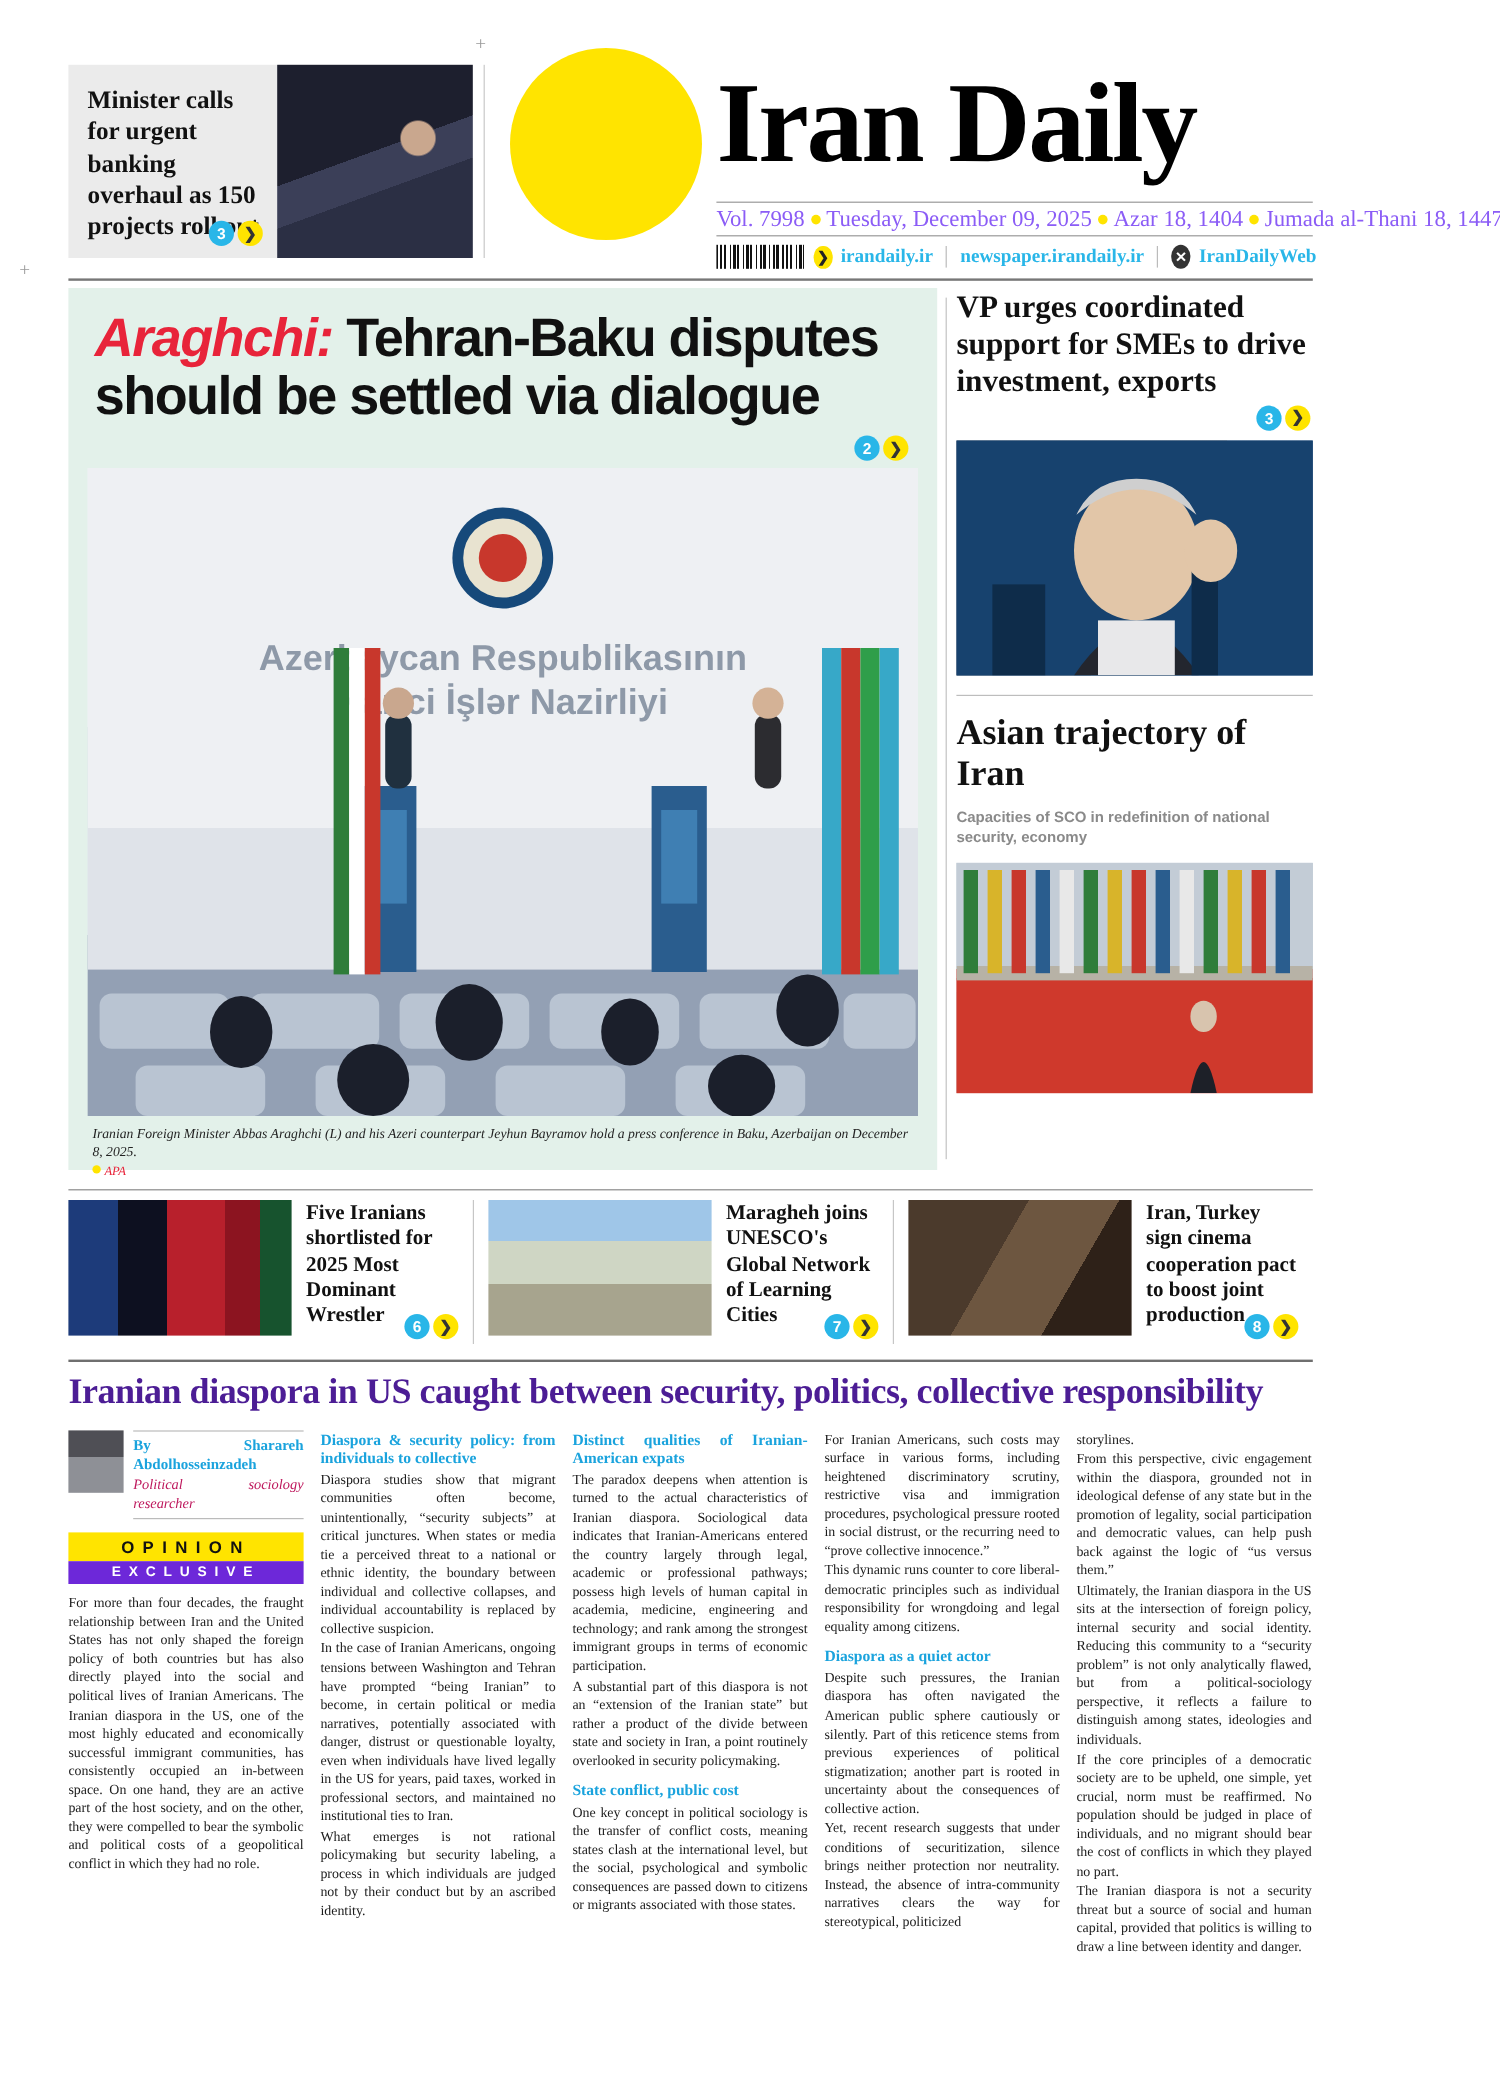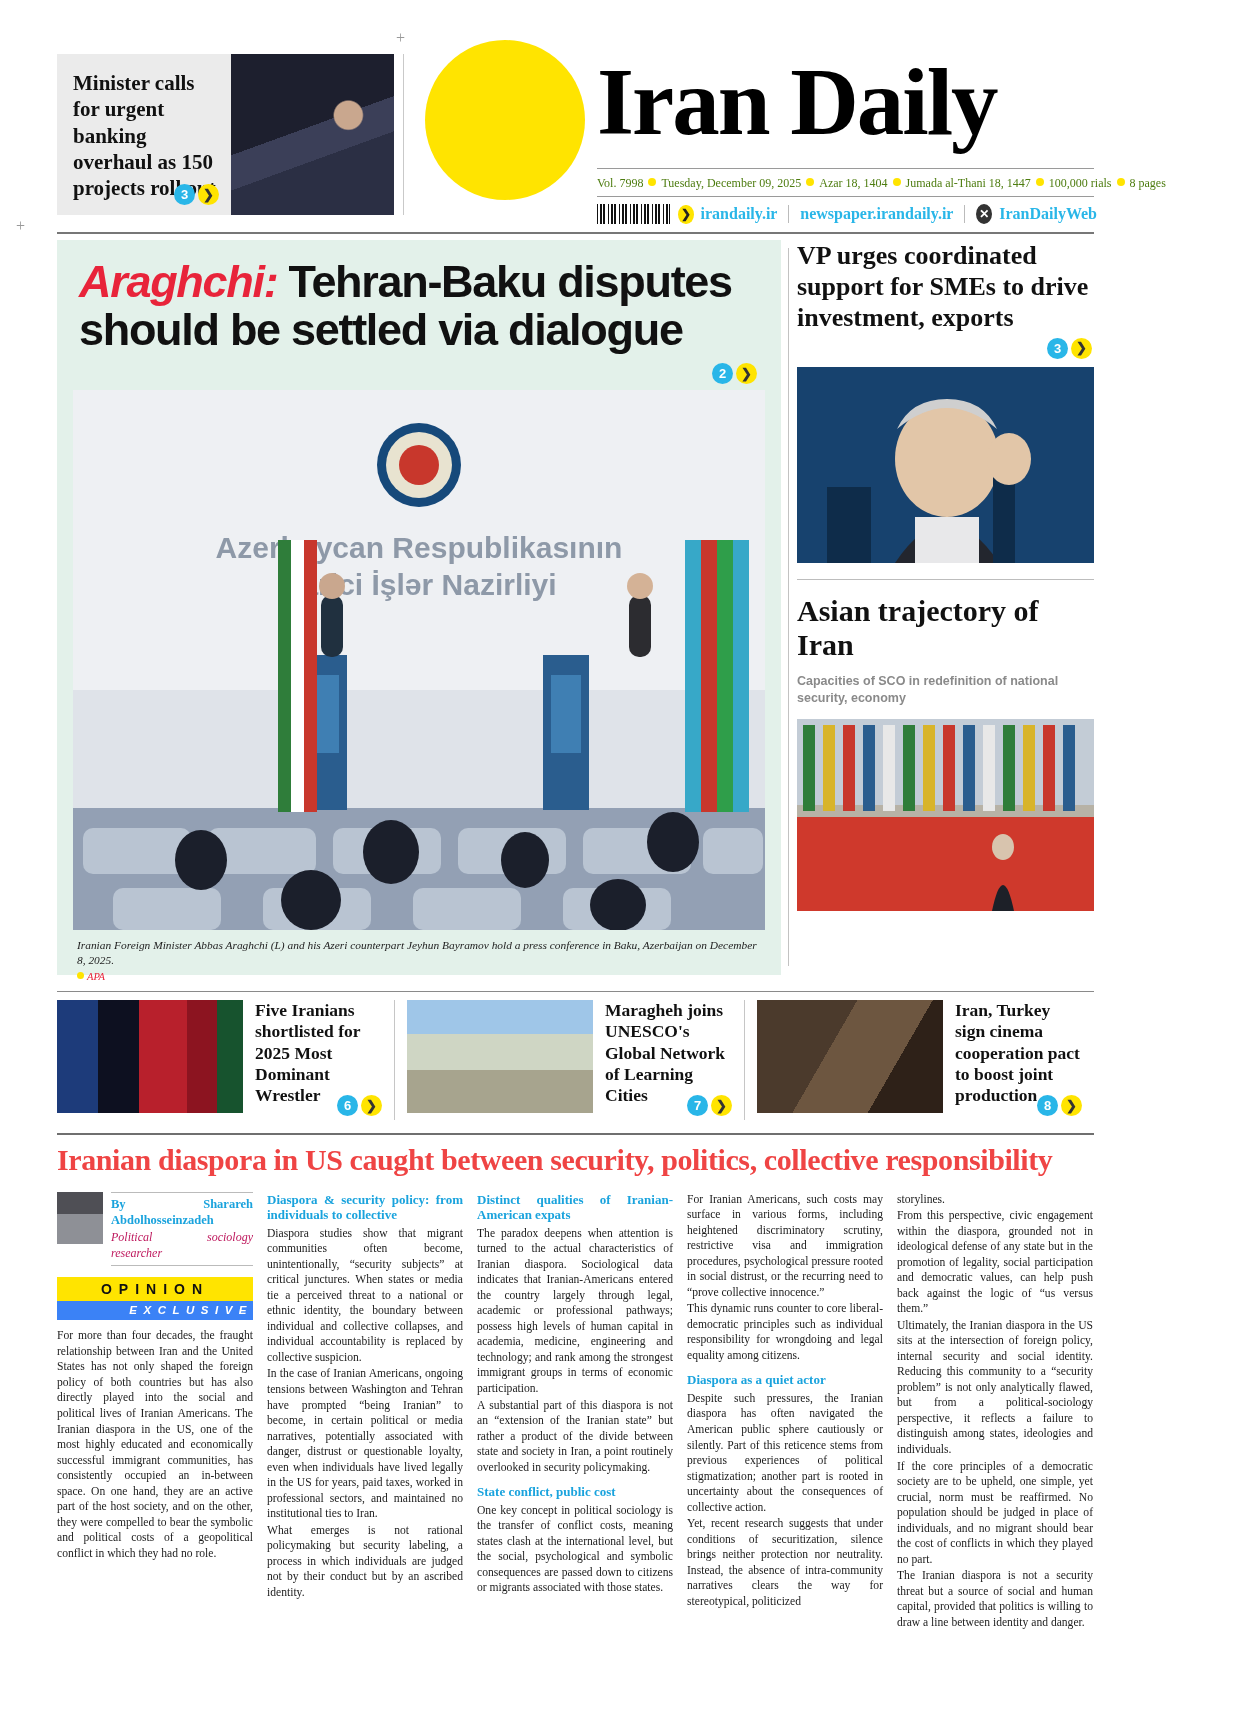--- a/index.html
+++ b/index.html
@@ -50,21 +50,21 @@
   .nameplate {
     position:absolute; left:597px; top:48px; width:465px; height:110px;
     font-family:"Liberation Serif", serif; font-weight:bold;
     font-size:95px; line-height:108px; letter-spacing:-2px; color:#000;
     white-space:nowrap;
   }
   .dateline-rule { position:absolute; left:597px; top:168px; width:497px; height:1px; background:#9a9a9a; }
   .dateline-rule2{ position:absolute; left:597px; top:196px; width:497px; height:1px; background:#9a9a9a; }
   .dateline {
     position:absolute; left:597px; top:171px; width:500px; height:24px;
-    font-size:12px; line-height:24px; color:#4d7c0f; white-space:nowrap;
+    font-size:19px; line-height:24px; color:#8b5cf6; white-space:nowrap;
   }
   .dot { display:inline-block; width:8px; height:8px; border-radius:50%; background:#ffe400; margin:0 5px; vertical-align:1px;}
   .linkrow {
     position:absolute; left:597px; top:200px; width:500px; height:28px;
     display:flex; align-items:center; gap:0;
   }
   .barcode { width:92px; height:20px; margin-right:8px;
     background:repeating-linear-gradient(to right,#111 0 1px,#fff 1px 3px,#111 3px 5px,#fff 5px 6px,#111 6px 8px,#fff 8px 11px);
   }
   .chip-y { width:19px; height:19px; border-radius:50%; background:#ffe400;
@@ -119,41 +119,41 @@
   .strip-img { width:186px; height:113px; background:#44506a; overflow:hidden; position:relative; flex:none; }
   .strip-txt { flex:1; padding-left:12px; position:relative; }
   .strip-title { font-family:"Liberation Serif",serif; font-weight:bold; font-size:17.5px; line-height:1.22; color:#111; }
   .strip-tag { position:absolute; right:2px; bottom:4px; }
 
   
   .opinion { position:absolute; left:57px; top:1143px; width:1037px; height:560px; }
   .opinion:before{ content:""; position:absolute; left:0; top:-10px; width:1037px; height:2px; background:#6f6f6f;}
   .op-title {
     font-family:"Liberation Serif",serif; font-weight:bold;
-    font-size:30px; line-height:1.15; color:#ef4444; letter-spacing:-0.4px;
+    font-size:30px; line-height:1.15; color:#4c1d95; letter-spacing:-0.4px;
     margin-bottom:14px;
   }
   .op-cols { display:flex; gap:14px; }
   .op-col { width:196px; font-size:11.6px; line-height:1.34; color:#1b1b1b; text-align:justify; }
   .op-col p { margin-bottom:1px; }
   .byline-wrap { display:flex; gap:8px; align-items:flex-start; margin-bottom:8px; }
   .avatar { width:46px; height:52px; background:#6d6d6d; flex:none; position:relative; overflow:hidden;}
   .byline-r { flex:1; }
   .byline-rule { height:1px; background:#bbb; margin-bottom:3px; }
   .by-name { color:#1aa3dd; font-weight:bold; font-size:12.5px; font-family:"Liberation Serif",serif; }
   .by-role { color:#be185d; font-style:italic; font-size:12px; }
   .badge-op {
     background:#ffe400; color:#111; font-family:"Liberation Sans",sans-serif;
     font-weight:bold; font-size:14px; letter-spacing:7px; text-align:center;
     padding:3px 0 2px;
   }
   .badge-ex {
-    background:#3b82f6; color:#fff; font-family:"Liberation Sans",sans-serif;
-    font-weight:bold; font-size:11.5px; letter-spacing:6.5px; text-align:right;
-    padding:2px 0; margin-bottom:8px;font-style:italic;
+    background:#6d28d9; color:#fff; font-family:"Liberation Sans",sans-serif;
+    font-weight:bold; font-size:11.5px; letter-spacing:6.5px; text-align:center;
+    padding:2px 0; margin-bottom:8px;
   }
   .sub-h { color:#1aa3dd; font-weight:bold; font-size:13px; line-height:1.2; margin-bottom:3px; font-family:"Liberation Serif",serif; }
   .sp { margin-top:9px; }
 
   
   .ph-min{background:
      radial-gradient(circle at 72% 38%,#c9a78e 0 9%,transparent 10%),
      linear-gradient(160deg,#1d1f2e 0 46%,#3b3f58 46% 62%,#2b2f44 62% 100%);}
   .ph-lead{background:
      linear-gradient(#f2f4f7 0 40%,#dfe4ea 40% 72%,#aab4c4 72% 100%);}

